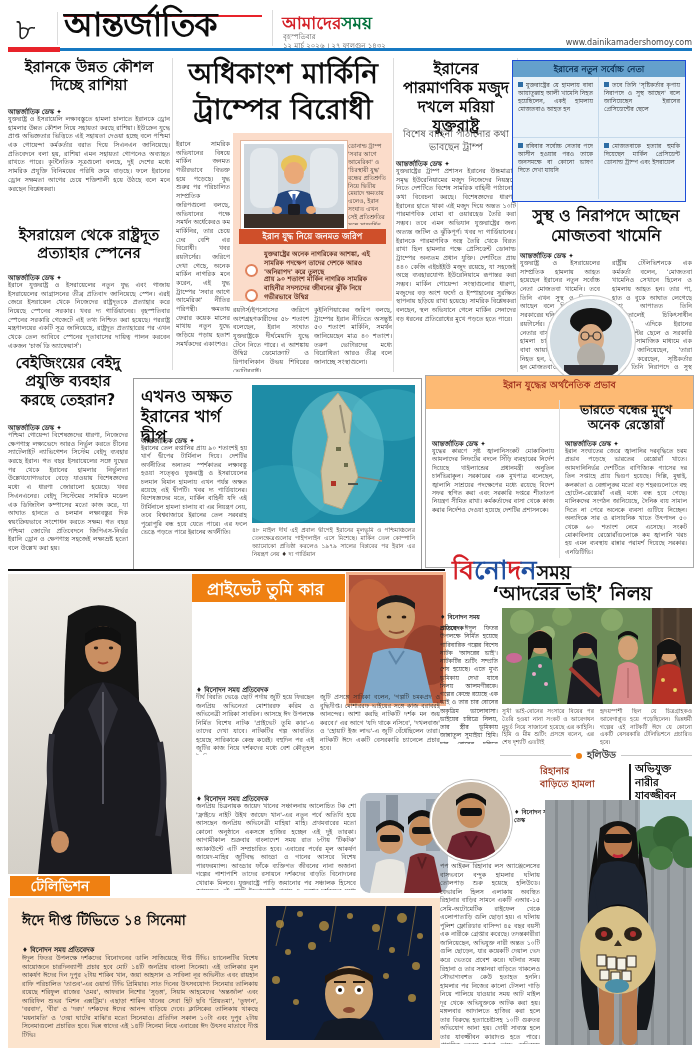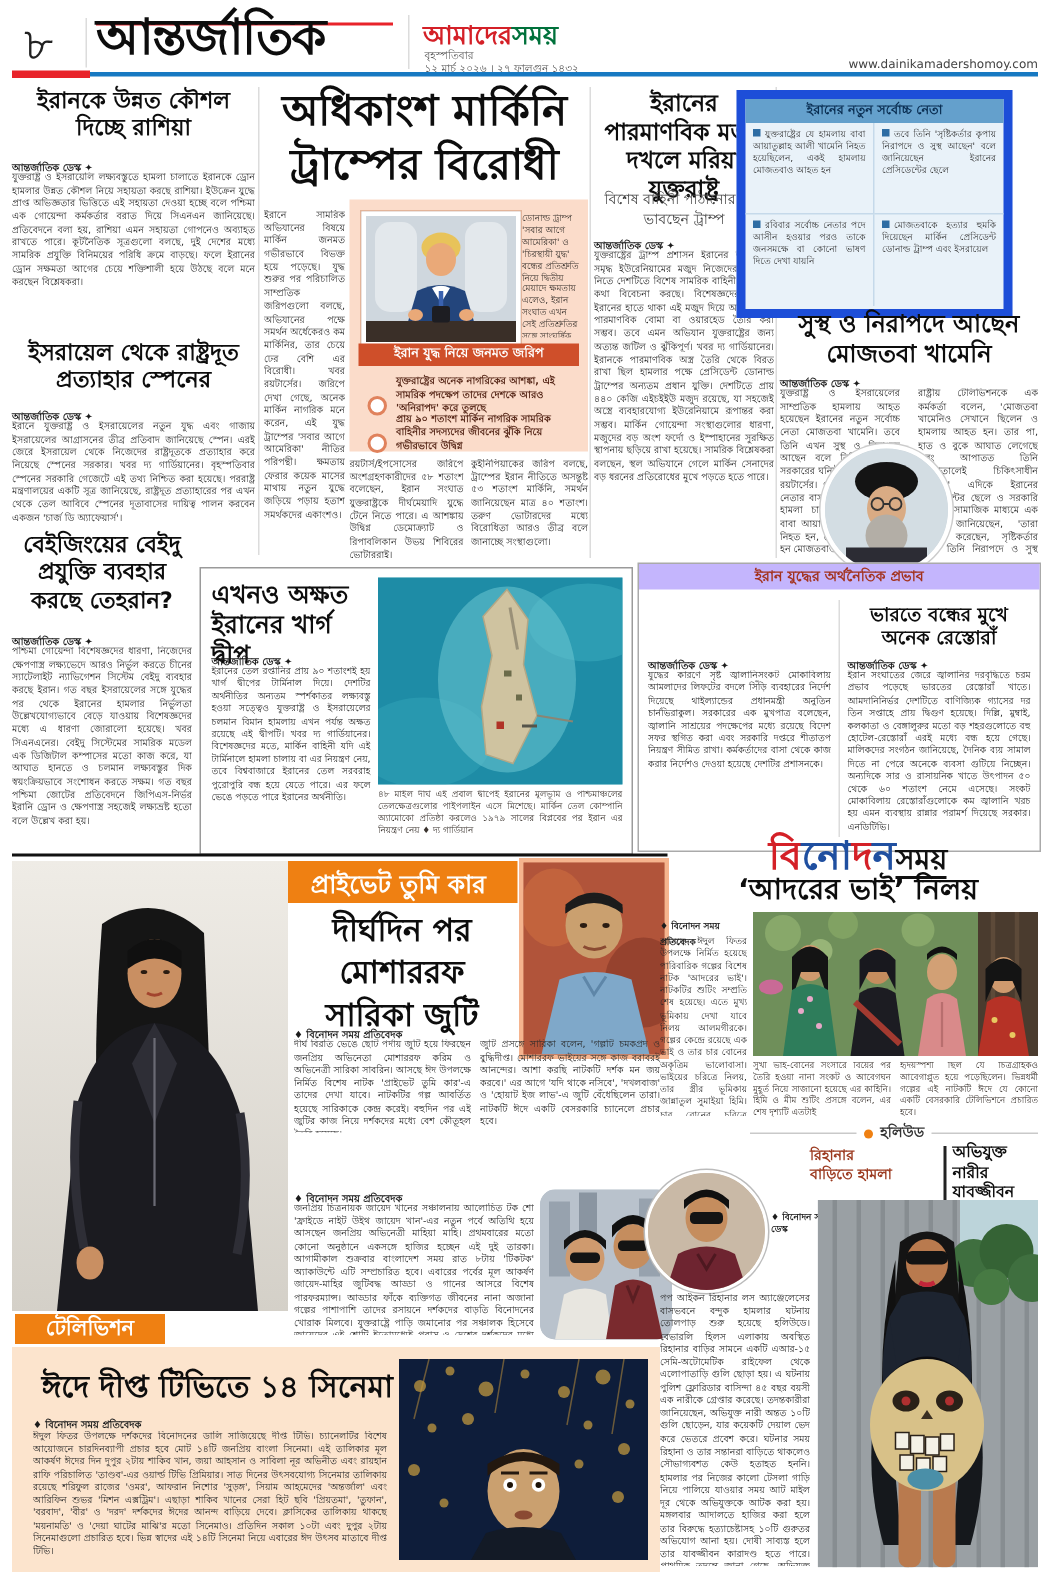--- a/index.html
+++ b/index.html
@@ -90,21 +90,21 @@
     </div>
   </div>
   <div class="abs bd" style="left:233px;top:306px;width:76px;height:66px;">রয়টার্স/ইপসোসের জরিপে অংশগ্রহণকারীদের ৫৮ শতাংশ বলেছেন, ইরান সংঘাত যুক্তরাষ্ট্রকে দীর্ঘমেয়াদি যুদ্ধে টেনে নিতে পারে। এ আশঙ্কায় উদ্বিগ্ন ডেমোক্র্যাট ও রিপাবলিকান উভয় শিবিরের ভোটাররাই।</div>
   <div class="abs bd" style="left:314px;top:306px;width:78px;height:66px;">কুইনিপিয়াকের জরিপ বলছে, ট্রাম্পের ইরান নীতিতে অসন্তুষ্ট ৫৩ শতাংশ মার্কিনি, সমর্থন জানিয়েছেন মাত্র ৪০ শতাংশ। তরুণ ভোটারদের মধ্যে বিরোধিতা আরও তীব্র বলে জানাচ্ছে সংস্থাগুলো।</div>
 
   <div class="abs hd" style="left:396px;top:60px;width:120px;font-size:15.5px;">ইরানের পারমাণবিক মজুদ দখলে মরিয়া যুক্তরাষ্ট্র</div>
   <div class="abs" style="left:396px;top:128px;width:120px;font-size:9.5px;color:#444;text-align:center;line-height:1.35;">বিশেষ বাহিনী পাঠানোর কথা ভাবছেন ট্রাম্প</div>
   <div class="abs by" style="left:396px;top:158px;">আন্তর্জাতিক ডেস্ক ✦</div>
   <div class="abs bd" style="left:396px;top:167px;width:120px;height:204px;">যুক্তরাষ্ট্রের ট্রাম্প প্রশাসন ইরানের উচ্চমাত্রায় সমৃদ্ধ ইউরেনিয়ামের মজুদ নিজেদের নিয়ন্ত্রণে নিতে দেশটিতে বিশেষ সামরিক বাহিনী পাঠানোর কথা বিবেচনা করছে। বিশেষজ্ঞদের ধারণা, ইরানের হাতে থাকা এই মজুদ দিয়ে অন্তত ১০টি পারমাণবিক বোমা বা ওয়ারহেড তৈরি করা সম্ভব। তবে এমন অভিযান যুক্তরাষ্ট্রের জন্য অত্যন্ত জটিল ও ঝুঁকিপূর্ণ। খবর দ্য গার্ডিয়ানের। ইরানকে পারমাণবিক অস্ত্র তৈরি থেকে বিরত রাখা ছিল হামলার পক্ষে প্রেসিডেন্ট ডোনাল্ড ট্রাম্পের অন্যতম প্রধান যুক্তি। দেশটিতে প্রায় ৪৪০ কেজি এইচইইউ মজুদ রয়েছে, যা সহজেই অস্ত্রে ব্যবহারযোগ্য ইউরেনিয়ামে রূপান্তর করা সম্ভব। মার্কিন গোয়েন্দা সংস্থাগুলোর ধারণা, মজুদের বড় অংশ ফর্দো ও ইস্পাহানের সুরক্ষিত স্থাপনায় ছড়িয়ে রাখা হয়েছে। সামরিক বিশ্লেষকরা বলছেন, স্থল অভিযানে গেলে মার্কিন সেনাদের বড় ধরনের প্রতিরোধের মুখে পড়তে হতে পারে।</div>
 
-  <div class="abs" style="left:491px;top:60px;width:172px;height:140px;background:#e9f2f9;border:6px solid #1d4ed8;">
+  <div class="abs" style="left:512px;top:60px;width:172px;height:140px;background:#e9f2f9;border:1px solid #1d4ed8;">
     <div style="height:16px;background:#64a0cc;color:#0a2e52;font-size:8.5px;font-weight:800;text-align:center;line-height:16px;">ইরানের নতুন সর্বোচ্চ নেতা</div>
     <div style="display:grid;grid-template-columns:1fr 1fr;grid-template-rows:1fr 1fr;height:122px;">
       <div class="lb-cell" style="border-right:1px solid #c5d9ea;border-bottom:1px solid #c5d9ea;"><span class="lb-sq"></span><span>যুক্তরাষ্ট্রের যে হামলায় বাবা আয়াতুল্লাহ আলী খামেনি নিহত হয়েছিলেন, একই হামলায় মোজতবাও আহত হন</span></div>
       <div class="lb-cell" style="border-bottom:1px solid #c5d9ea;"><span class="lb-sq"></span><span>তবে তিনি 'সৃষ্টিকর্তার কৃপায় নিরাপদে ও সুস্থ আছেন' বলে জানিয়েছেন ইরানের প্রেসিডেন্টের ছেলে</span></div>
       <div class="lb-cell" style="border-right:1px solid #c5d9ea;"><span class="lb-sq"></span><span>রবিবার সর্বোচ্চ নেতার পদে আসীন হওয়ার পরও তাকে জনসমক্ষে বা কোনো ভাষণ দিতে দেখা যায়নি</span></div>
       <div class="lb-cell"><span class="lb-sq"></span><span>মোজতবাকে হত্যার হুমকি দিয়েছেন মার্কিন প্রেসিডেন্ট ডোনাল্ড ট্রাম্প এবং ইসরায়েল</span></div>
     </div>
   </div>
   <div class="abs hd" style="left:520px;top:206px;width:172px;font-size:16px;">সুস্থ ও নিরাপদে আছেন মোজতবা খামেনি</div>
   <div class="abs by" style="left:520px;top:250px;">আন্তর্জাতিক ডেস্ক ✦</div>
@@ -142,21 +142,21 @@
         <rect x="92" y="78" width="4" height="4" fill="#6b6b4a"></rect>
         <rect x="79" y="96" width="5" height="5" fill="#b03226"></rect>
         <rect x="96" y="98" width="10" height="2" fill="#55544a"></rect>
         <line x1="106" y1="92" x2="130" y2="96" stroke="#8b8573" stroke-width="1.5"></line>
       </svg>
     </div>
     <div class="abs cap" style="left:118px;top:148px;width:163px;height:36px;">৪৮ মাইল দীর্ঘ এই প্রবাল দ্বীপেই ইরানের মূলভূমি ও পশ্চিমাঞ্চলের তেলক্ষেত্রগুলোর পাইপলাইন এসে মিশেছে। মার্কিন তেল কোম্পানি অ্যামোকো প্রতিষ্ঠা করলেও ১৯৭৯ সালের বিপ্লবের পর ইরান এর নিয়ন্ত্রণ নেয় ♦ দ্য গার্ডিয়ান</div>
   </div>
 
   <div class="abs" style="left:425px;top:375px;width:267px;height:191px;border:1px solid #aaa;background:#fff;">
-    <div style="height:17px;background:#c4b5fd;color:#a3331f;font-size:9.5px;font-weight:800;text-align:center;line-height:17px;">ইরান যুদ্ধের অর্থনৈতিক প্রভাব</div>
+    <div style="height:33px;background:#fdba74;color:#a3331f;font-size:9.5px;font-weight:800;text-align:center;line-height:17px;">ইরান যুদ্ধের অর্থনৈতিক প্রভাব</div>
     <div class="abs vline" style="left:133px;top:24px;height:158px;"></div>
     <div class="abs by" style="left:6px;top:62px;">আন্তর্জাতিক ডেস্ক ✦</div>
     <div class="abs bd" style="left:6px;top:71px;width:122px;height:112px;font-size:6.1px;">যুদ্ধের কারণে সৃষ্ট জ্বালানিসংকট মোকাবিলায় আমলাদের লিফটের বদলে সিঁড়ি ব্যবহারের নির্দেশ দিয়েছে থাইল্যান্ডের প্রধানমন্ত্রী অনুতিন চার্নভিরাকুল। সরকারের এক মুখপাত্র বলেছেন, জ্বালানি সাশ্রয়ের পদক্ষেপের মধ্যে রয়েছে বিদেশ সফর স্থগিত করা এবং সরকারি দপ্তরে শীতাতপ নিয়ন্ত্রণ সীমিত রাখা। কর্মকর্তাদের বাসা থেকে কাজ করার নির্দেশও দেওয়া হয়েছে দেশটির প্রশাসনকে।</div>
     <div class="abs hd" style="left:139px;top:26px;width:122px;font-size:12.5px;">ভারতে বন্ধের মুখে অনেক রেস্তোরাঁ</div>
     <div class="abs by" style="left:139px;top:62px;">আন্তর্জাতিক ডেস্ক ✦</div>
     <div class="abs bd" style="left:139px;top:71px;width:122px;height:112px;font-size:6.1px;">ইরান সংঘাতের জেরে জ্বালানির দরবৃদ্ধিতে চরম প্রভাব পড়েছে ভারতের রেস্তোরাঁ খাতে। আমদানিনির্ভর দেশটিতে বাণিজ্যিক গ্যাসের দর তিন সপ্তাহে প্রায় দ্বিগুণ হয়েছে। দিল্লি, মুম্বাই, কলকাতা ও বেঙ্গালুরুর মতো বড় শহরগুলোতে বহু হোটেল-রেস্তোরাঁ এরই মধ্যে বন্ধ হয়ে গেছে। মালিকদের সংগঠন জানিয়েছে, দৈনিক ব্যয় সামাল দিতে না পেরে অনেকে ব্যবসা গুটিয়ে নিচ্ছেন। অন্যদিকে সার ও রাসায়নিক খাতে উৎপাদন ৫০ থেকে ৬০ শতাংশ নেমে এসেছে। সংকট মোকাবিলায় রেস্তোরাঁগুলোকে কম জ্বালানি খরচ হয় এমন ব্যবস্থায় রান্নার পরামর্শ দিয়েছে সরকার। এনডিটিভি।</div>
   </div>
 
   <div class="abs hrline" style="left:8px;top:569px;width:437px;height:2px;"></div>
 
@@ -197,21 +197,20 @@
       <path d="M28 34 Q47 16 66 34 L66 28 Q47 12 28 28 Z" fill="#1c1c1c"></path>
       <path d="M28 34 Q47 20 66 34 L66 30 Q47 16 28 30 Z" fill="#1c1c1c"></path>
       <ellipse cx="40" cy="42" rx="2.4" ry="1.6" fill="#2a1c12"></ellipse>
       <ellipse cx="55" cy="42" rx="2.4" ry="1.6" fill="#2a1c12"></ellipse>
       <path d="M40 56 Q47 60 55 56" stroke="#8a4a32" stroke-width="2" fill="none"></path>
       <path d="M12 128 L24 78 Q47 68 72 78 L84 128 Z" fill="#7fa8c9"></path>
       <path d="M40 76 L47 88 L55 76" fill="none" stroke="#5e86a8" stroke-width="2"></path>
     </svg>
   </div>
 
-  <div class="abs hd" style="left:194px;top:606px;width:148px;font-size:21px;line-height:1.35;">দীর্ঘদিন পর মোশাররফ সারিকা জুটি</div>
   <div class="abs by" style="left:196px;top:684px;">♦ বিনোদন সময় প্রতিবেদক</div>
   <div class="abs bd" style="left:196px;top:693px;width:118px;height:62px;font-size:6.2px;">দীর্ঘ বিরতি ভেঙে ছোট পর্দায় জুটি হয়ে ফিরছেন জনপ্রিয় অভিনেতা মোশাররফ করিম ও অভিনেত্রী সারিকা সাবরিন। আসছে ঈদ উপলক্ষে নির্মিত বিশেষ নাটক 'প্রাইভেট তুমি কার'-এ তাদের দেখা যাবে। নাটকটির গল্প আবর্তিত হয়েছে সারিকাকে কেন্দ্র করেই। বহুদিন পর এই জুটির কাজ নিয়ে দর্শকদের মধ্যে বেশ কৌতূহল তৈরি হয়েছে।</div>
   <div class="abs bd" style="left:320px;top:693px;width:120px;height:62px;font-size:6.2px;">জুটি প্রসঙ্গে সারিকা বলেন, 'গল্পটি চমকপ্রদ ও বুদ্ধিদীপ্ত। মোশাররফ ভাইয়ের সঙ্গে কাজ বরাবরই আনন্দের। আশা করছি নাটকটি দর্শক মন জয় করবে।' এর আগে 'যদি থাকে নসিবে', 'দখলবাজ' ও 'হোয়াট ইজ লাভ'-এ জুটি বেঁধেছিলেন তারা। নাটকটি ঈদে একটি বেসরকারি চ্যানেলে প্রচার হবে।</div>
 
   <div class="abs by" style="left:196px;top:793px;">♦ বিনোদন সময় প্রতিবেদক</div>
   <div class="abs bd" style="left:196px;top:802px;width:160px;height:88px;font-size:6.2px;">জনপ্রিয় চিত্রনায়ক জায়েদ খানের সঞ্চালনায় আলোচিত টক শো 'ফ্রাইডে নাইট উইথ জায়েদ খান'-এর নতুন পর্বে অতিথি হয়ে আসছেন জনপ্রিয় অভিনেত্রী মাহিয়া মাহি। প্রথমবারের মতো কোনো অনুষ্ঠানে একসঙ্গে হাজির হচ্ছেন এই দুই তারকা। আগামীকাল শুক্রবার বাংলাদেশ সময় রাত ৮টায় 'টিকটক' অ্যাকাউন্টে এটি সম্প্রচারিত হবে। এবারের পর্বের মূল আকর্ষণ জায়েদ-মাহির জুটিবদ্ধ আড্ডা ও গানের আসরে বিশেষ পারফরম্যান্স। আড্ডার ফাঁকে ব্যক্তিগত জীবনের নানা অজানা গল্পের পাশাপাশি তাদের রসায়নে দর্শকদের বাড়তি বিনোদনের খোরাক মিলবে। যুক্তরাষ্ট্রে পাড়ি জমানোর পর সঞ্চালক হিসেবে জায়েদের এই শোটি ইতোমধ্যেই প্রবাস ও দেশের দর্শকদের মধ্যে বেশ জনপ্রিয়তা পেয়েছে।</div>
   <div class="abs photo" style="left:360px;top:793px;width:88px;height:100px;border-radius:10px;background:#b9c2cc;">
     <svg width="88" height="100" viewBox="0 0 88 100">
       <rect width="88" height="100" rx="10" fill="#b9c2cc"></rect>
       <rect x="6" y="8" width="14" height="50" fill="#97a2ae"></rect>
@@ -222,21 +221,21 @@
       <rect x="20" y="42" width="20" height="7" rx="3" fill="#141414"></rect>
       <path d="M10 100 L16 70 Q30 62 44 70 L48 100 Z" fill="#e8e6e0"></path>
       <ellipse cx="62" cy="38" rx="13" ry="15" fill="#c58d5e"></ellipse>
       <path d="M48 32 Q62 14 76 32 L76 24 Q62 10 48 24 Z" fill="#101010"></path>
       <rect x="52" y="34" width="20" height="7" rx="3" fill="#141414"></rect>
       <path d="M44 100 L50 64 Q62 56 74 64 L82 100 Z" fill="#7a2a2e"></path>
       <path d="M58 64 L62 74 L66 64" fill="none" stroke="#5a1e22" stroke-width="2"></path>
     </svg>
   </div>
 
-  <div class="abs" style="left:452px;top:550px;width:240px;text-align:center;font-weight:800;">
+  <div class="abs" style="left:452px;top:550px;width:240px;font-weight:800;">
     <span style="font-size:26px;color:#d42027;">বি</span><span style="font-size:26px;color:#1f4fa0;">নো</span><span style="font-size:26px;color:#d42027;">দ</span><span style="font-size:26px;color:#1f4fa0;">ন</span><span style="font-size:19px;color:#111;border-bottom:2px solid #111;">সময়</span>
   </div>
   <div class="abs hd" style="left:452px;top:582px;width:240px;font-size:19px;">‘আদরের ভাই’ নিলয়</div>
   <div class="abs by" style="left:440px;top:612px;width:58px;font-size:6px;">♦ বিনোদন সময় প্রতিবেদক</div>
   <div class="abs bd" style="left:440px;top:624px;width:58px;height:120px;font-size:6px;">আসছে ঈদুল ফিতর উপলক্ষে নির্মিত হয়েছে পারিবারিক গল্পের বিশেষ নাটক 'আদরের ভাই'। নাটকটির শুটিং সম্প্রতি শেষ হয়েছে। এতে মুখ্য ভূমিকায় দেখা যাবে নিলয় আলমগীরকে। গল্পের কেন্দ্রে রয়েছে এক ভাই ও তার চার বোনের অকৃত্রিম ভালোবাসা। ভাইয়ের চরিত্রে নিলয়, তার স্ত্রীর ভূমিকায় জান্নাতুল সুমাইয়া হিমি। চার বোনের চরিত্রে সুবর্ণা মৌ, ফারজানা ছবি, মাহিয়া মীম ও হিমামনি। বাবা-মায়ের ভূমিকায় মাসুম বাশার ও ডলি জহুর। অভিনেত্রী মৌ জানান,</div>
   <div class="abs photo" style="left:502px;top:608px;width:190px;height:96px;background:#6f8f5a;">
     <svg width="190" height="96" viewBox="0 0 190 96">
       <rect width="190" height="96" fill="#6f8f5a"></rect>
       <circle cx="20" cy="14" r="12" fill="#88a86a"></circle>
         <circle cx="60" cy="8" r="10" fill="#81a263"></circle>
@@ -347,21 +346,21 @@
           <rect x="55" y="170" width="9" height="10"></rect>
           <rect x="66" y="172" width="9" height="10"></rect>
           <rect x="77" y="171" width="9" height="10"></rect>
         </g>
       <ellipse cx="72" cy="186" rx="12" ry="7" fill="#4a8fa8"></ellipse>
     </svg>
   </div>
 
   <div class="abs" style="left:10px;top:876px;width:100px;height:20px;background:#ef8012;color:#fff;font-size:14px;font-weight:800;text-align:center;line-height:20px;">টেলিভিশন</div>
   <div class="abs" style="left:8px;top:898px;width:432px;height:150px;background:#fce4cd;">
-    <div class="abs hdl" style="left:14px;top:14px;width:240px;font-size:20px;text-align:right;">ঈদে দীপ্ত টিভিতে ১৪ সিনেমা</div>
+    <div class="abs hdl" style="left:14px;top:14px;width:240px;font-size:14px;">ঈদে দীপ্ত টিভিতে ১৪ সিনেমা</div>
     <div class="abs by" style="left:14px;top:46px;">♦ বিনোদন সময় প্রতিবেদক</div>
     <div class="abs bd" style="left:14px;top:56px;width:236px;height:86px;font-size:6.2px;">ঈদুল ফিতর উপলক্ষে দর্শকদের বিনোদনের ডালি সাজিয়েছে দীপ্ত টিভি। চ্যানেলটির বিশেষ আয়োজনে চারদিনব্যাপী প্রচার হবে মোট ১৪টি জনপ্রিয় বাংলা সিনেমা। এই তালিকার মূল আকর্ষণ ঈদের দিন দুপুর ২টায় শাকিব খান, জয়া আহসান ও সাবিলা নূর অভিনীত এবং রায়হান রাফি পরিচালিত 'তাণ্ডব'-এর ওয়ার্ল্ড টিভি প্রিমিয়ার। সাত দিনের উৎসবযোগ্য সিনেমার তালিকায় রয়েছে শরিফুল রাজের 'ওমর', আফরান নিশোর 'সুড়ঙ্গ', সিয়াম আহমেদের 'অন্তর্জাল' এবং আরিফিন শুভর 'মিশন এক্সট্রিম'। এছাড়া শাকিব খানের সেরা হিট ছবি 'প্রিয়তমা', 'তুফান', 'বরবাদ', 'বীর' ও 'দরদ' দর্শকদের ঈদের আনন্দ বাড়িয়ে দেবে। ক্লাসিকের তালিকায় থাকছে 'ময়নামতি' ও 'দেয়া ঘাটের মাঝি'র মতো সিনেমাও। প্রতিদিন সকাল ১০টা এবং দুপুর ২টায় সিনেমাগুলো প্রচারিত হবে। ভিন্ন স্বাদের এই ১৪টি সিনেমা নিয়ে এবারের ঈদ উৎসব মাতাবে দীপ্ত টিভি।</div>
     <div class="abs photo" style="left:258px;top:8px;width:166px;height:134px;background:#0e1d3a;">
       <svg width="166" height="134" viewBox="0 0 166 134">
         <rect width="166" height="134" fill="#0e1d3a"></rect>
         <g fill="#d9a93f" opacity="0.65">
           <circle cx="14" cy="18" r="4"></circle>
             <circle cx="34" cy="8" r="3"></circle>
             <circle cx="58" cy="20" r="5"></circle>
             <circle cx="84" cy="10" r="3"></circle>

